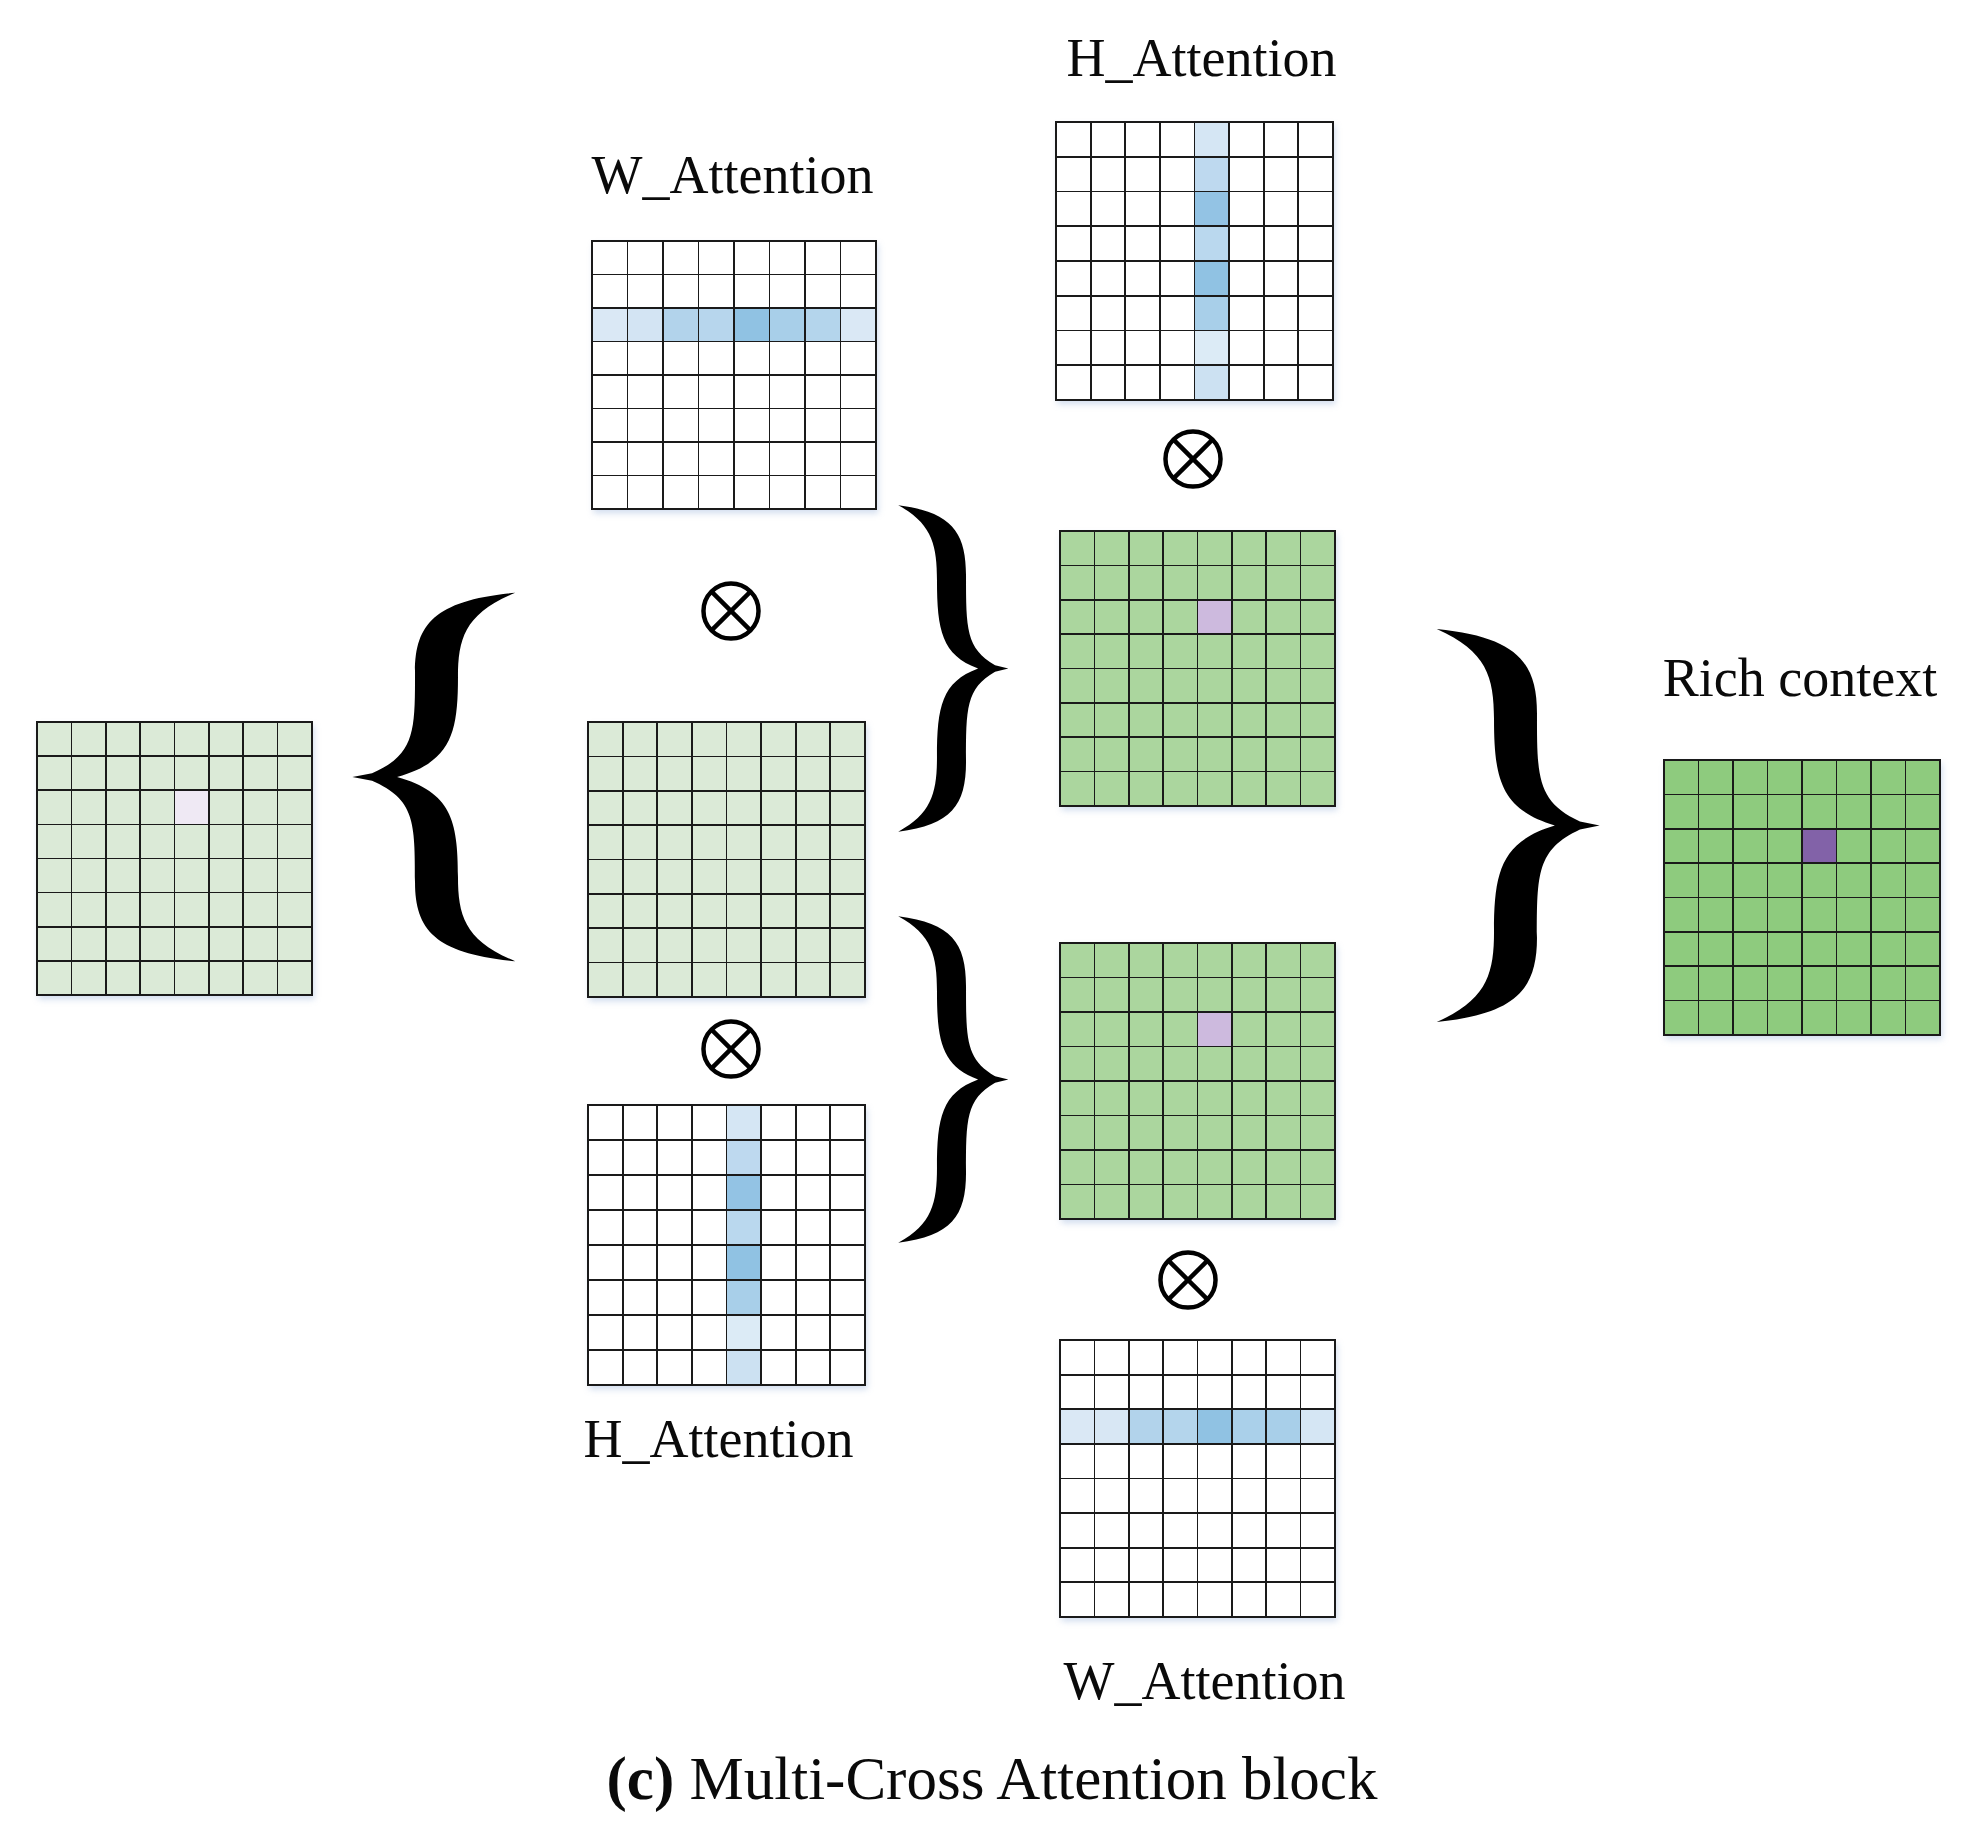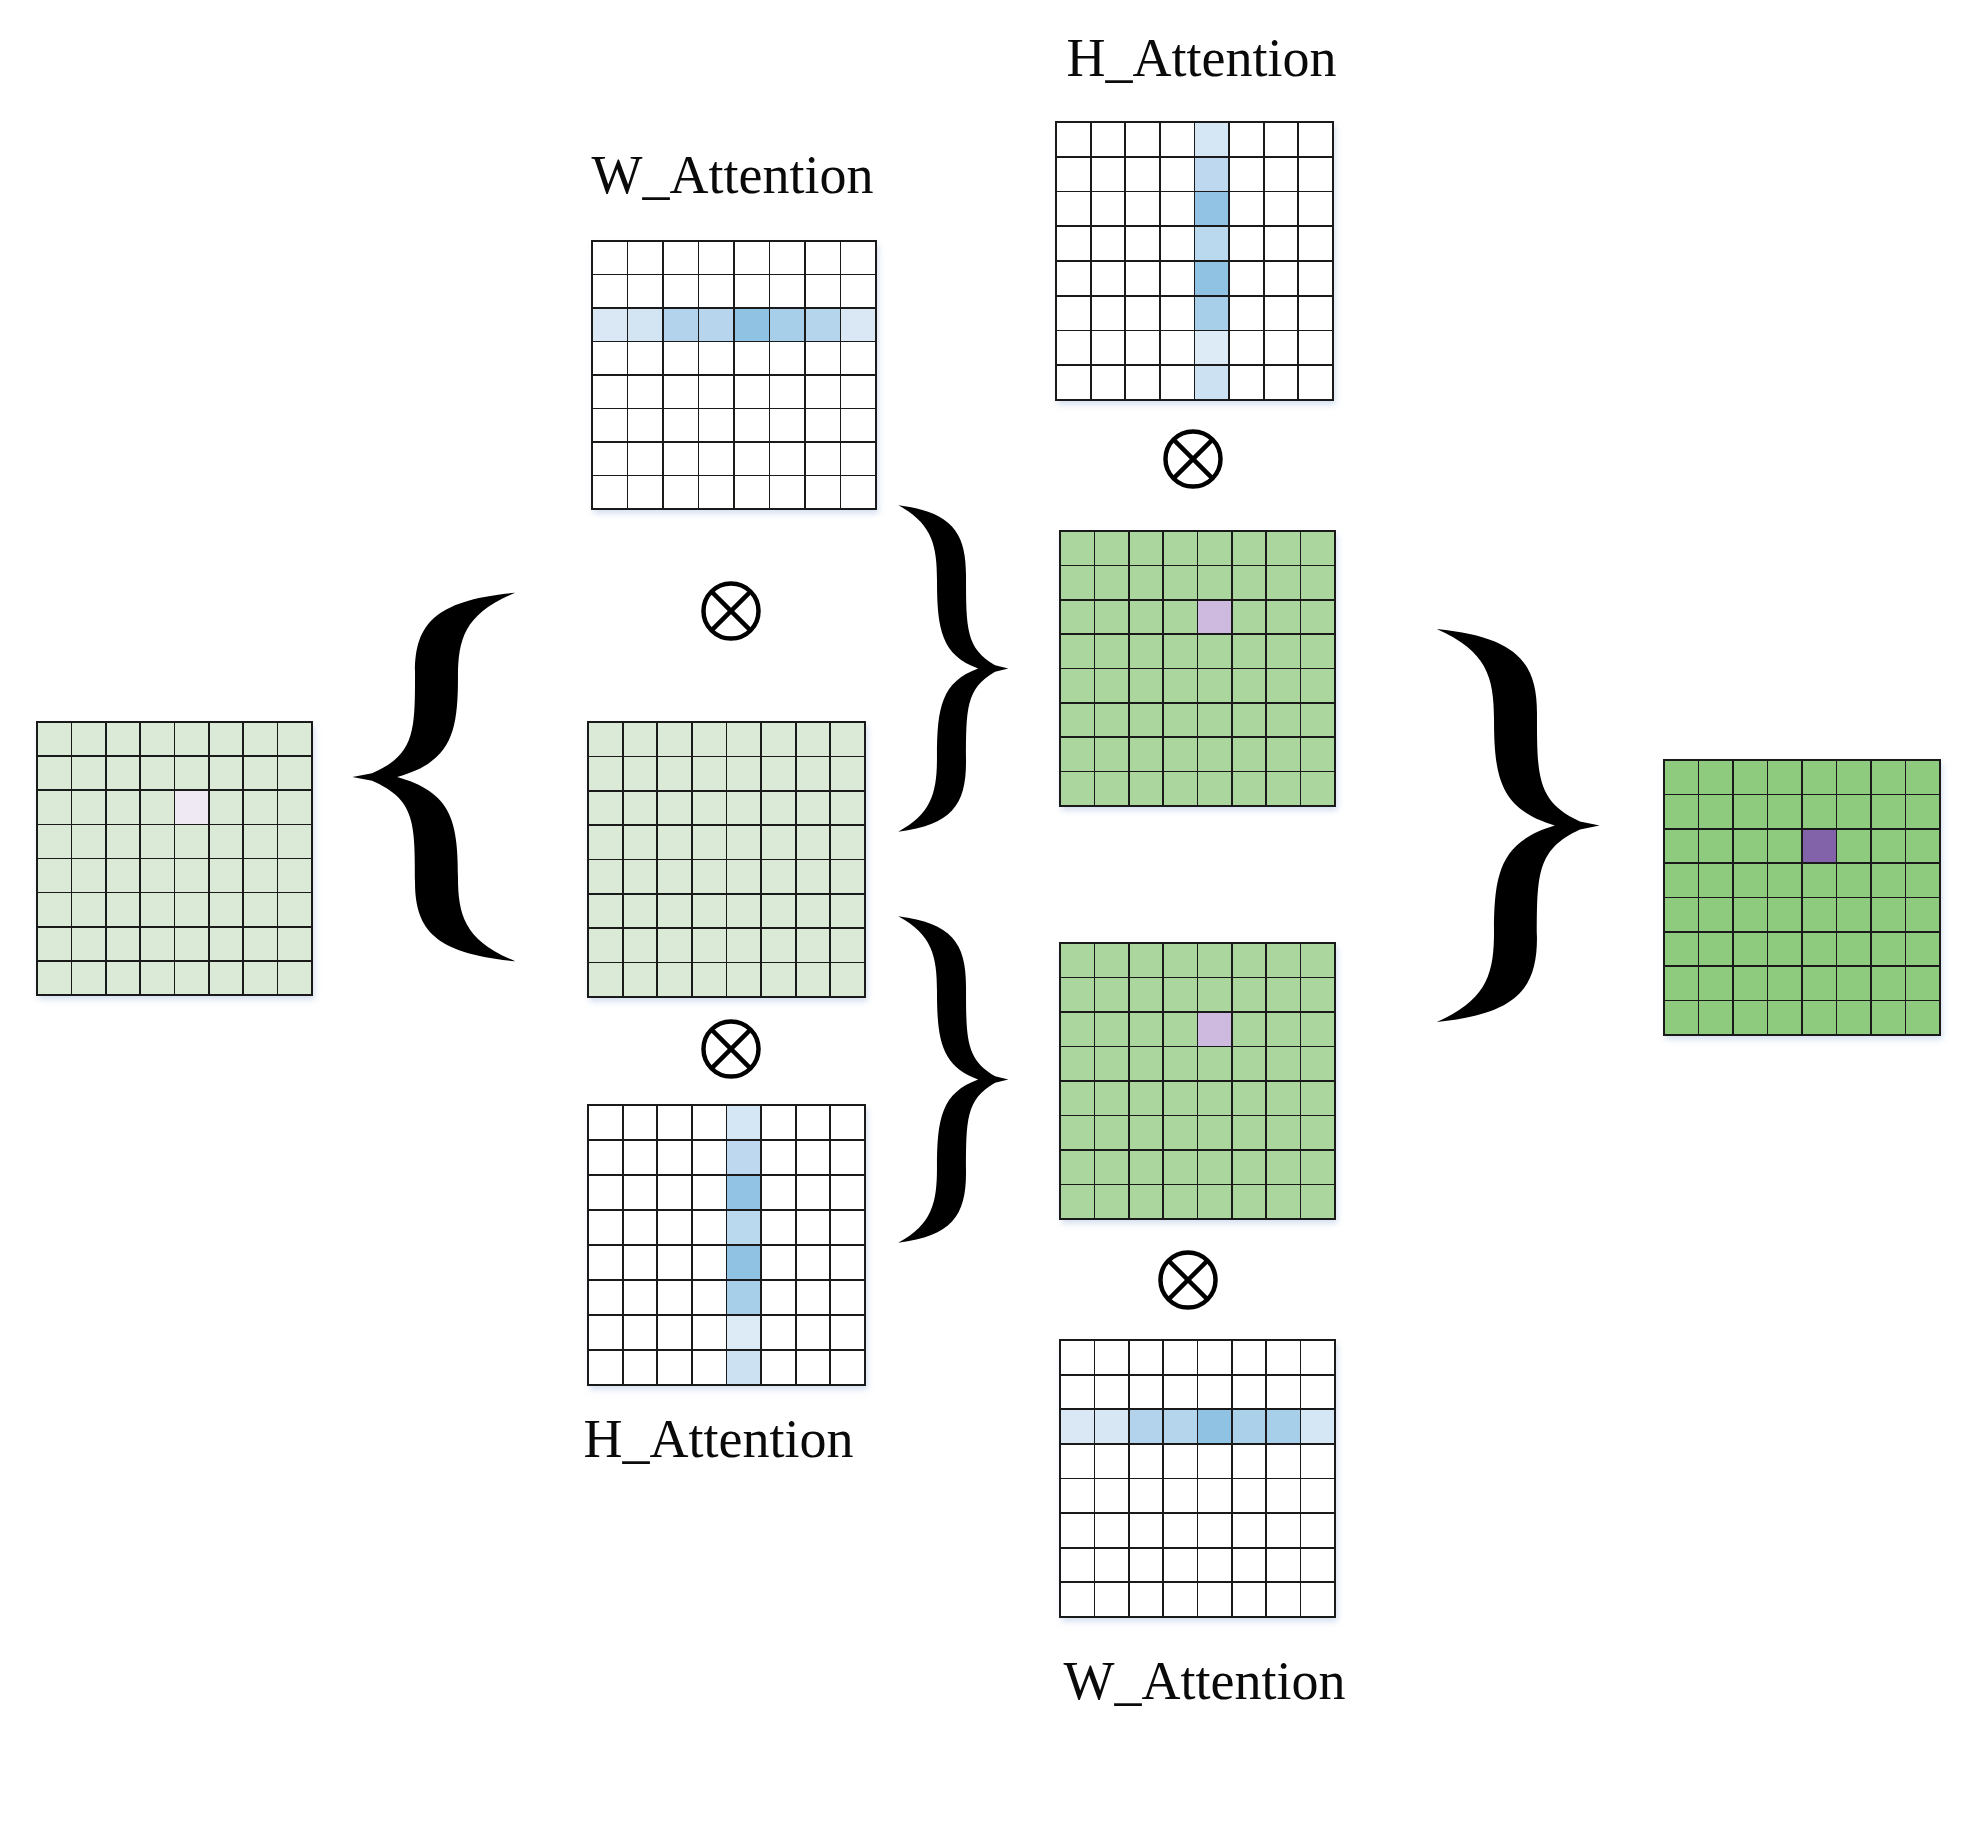--- a/index.html
+++ b/index.html
@@ -671,20 +671,21 @@
   <div class="diagram-label" style="left:1045px; top:1653px; width:319px;">W_Attention</div>
 
   <div class="brace" style="left:1426px; top:625px; width:179px; height:401px;">
     <svg viewBox="0 0 100 400" preserveAspectRatio="none" aria-hidden="true">
       <path fill="#000000" d="M 6,4 C 50,12 62,36 62,88 C 62,152 62,176 86,196 L 97,200 L 86,204
         C 62,224 62,248 62,312 C 62,364 50,388 6,396 C 34,374 38,348 38,306 C 38,246 42,216 72,200
         C 42,184 38,154 38,94 C 38,52 34,26 6,4 Z"></path>
     </svg>
   </div>
 
+  <div class="diagram-label" style="left:1652px; top:650px; width:296px;">Rich context</div>
 
   <div class="grid" style="left: 1663px; top: 759px; width: 274px; height: 273px; grid-template-columns: repeat(8, 1fr); grid-template-rows: repeat(8, 1fr);">
       <div class="cell" style="background: rgb(142, 203, 126);"></div>
       <div class="cell" style="background: rgb(142, 203, 126);"></div>
       <div class="cell" style="background: rgb(142, 203, 126);"></div>
       <div class="cell" style="background: rgb(142, 203, 126);"></div>
       <div class="cell" style="background: rgb(142, 203, 126);"></div>
       <div class="cell" style="background: rgb(142, 203, 126);"></div>
       <div class="cell" style="background: rgb(142, 203, 126);"></div>
       <div class="cell" style="background: rgb(142, 203, 126);"></div>
@@ -739,15 +740,18 @@
       <div class="cell" style="background: rgb(142, 203, 126);"></div>
       <div class="cell" style="background: rgb(142, 203, 126);"></div>
       <div class="cell" style="background: rgb(142, 203, 126);"></div>
       <div class="cell" style="background: rgb(142, 203, 126);"></div>
       <div class="cell" style="background: rgb(142, 203, 126);"></div>
       <div class="cell" style="background: rgb(142, 203, 126);"></div>
       <div class="cell" style="background: rgb(142, 203, 126);"></div>
       <div class="cell" style="background: rgb(142, 203, 126);"></div>
     </div>
 
+  <div class="caption">
+    <span class="prefix">(c)</span><span> Multi-Cross Attention block</span>
+  </div>
 
 </div>
 
 
 </body></html>

